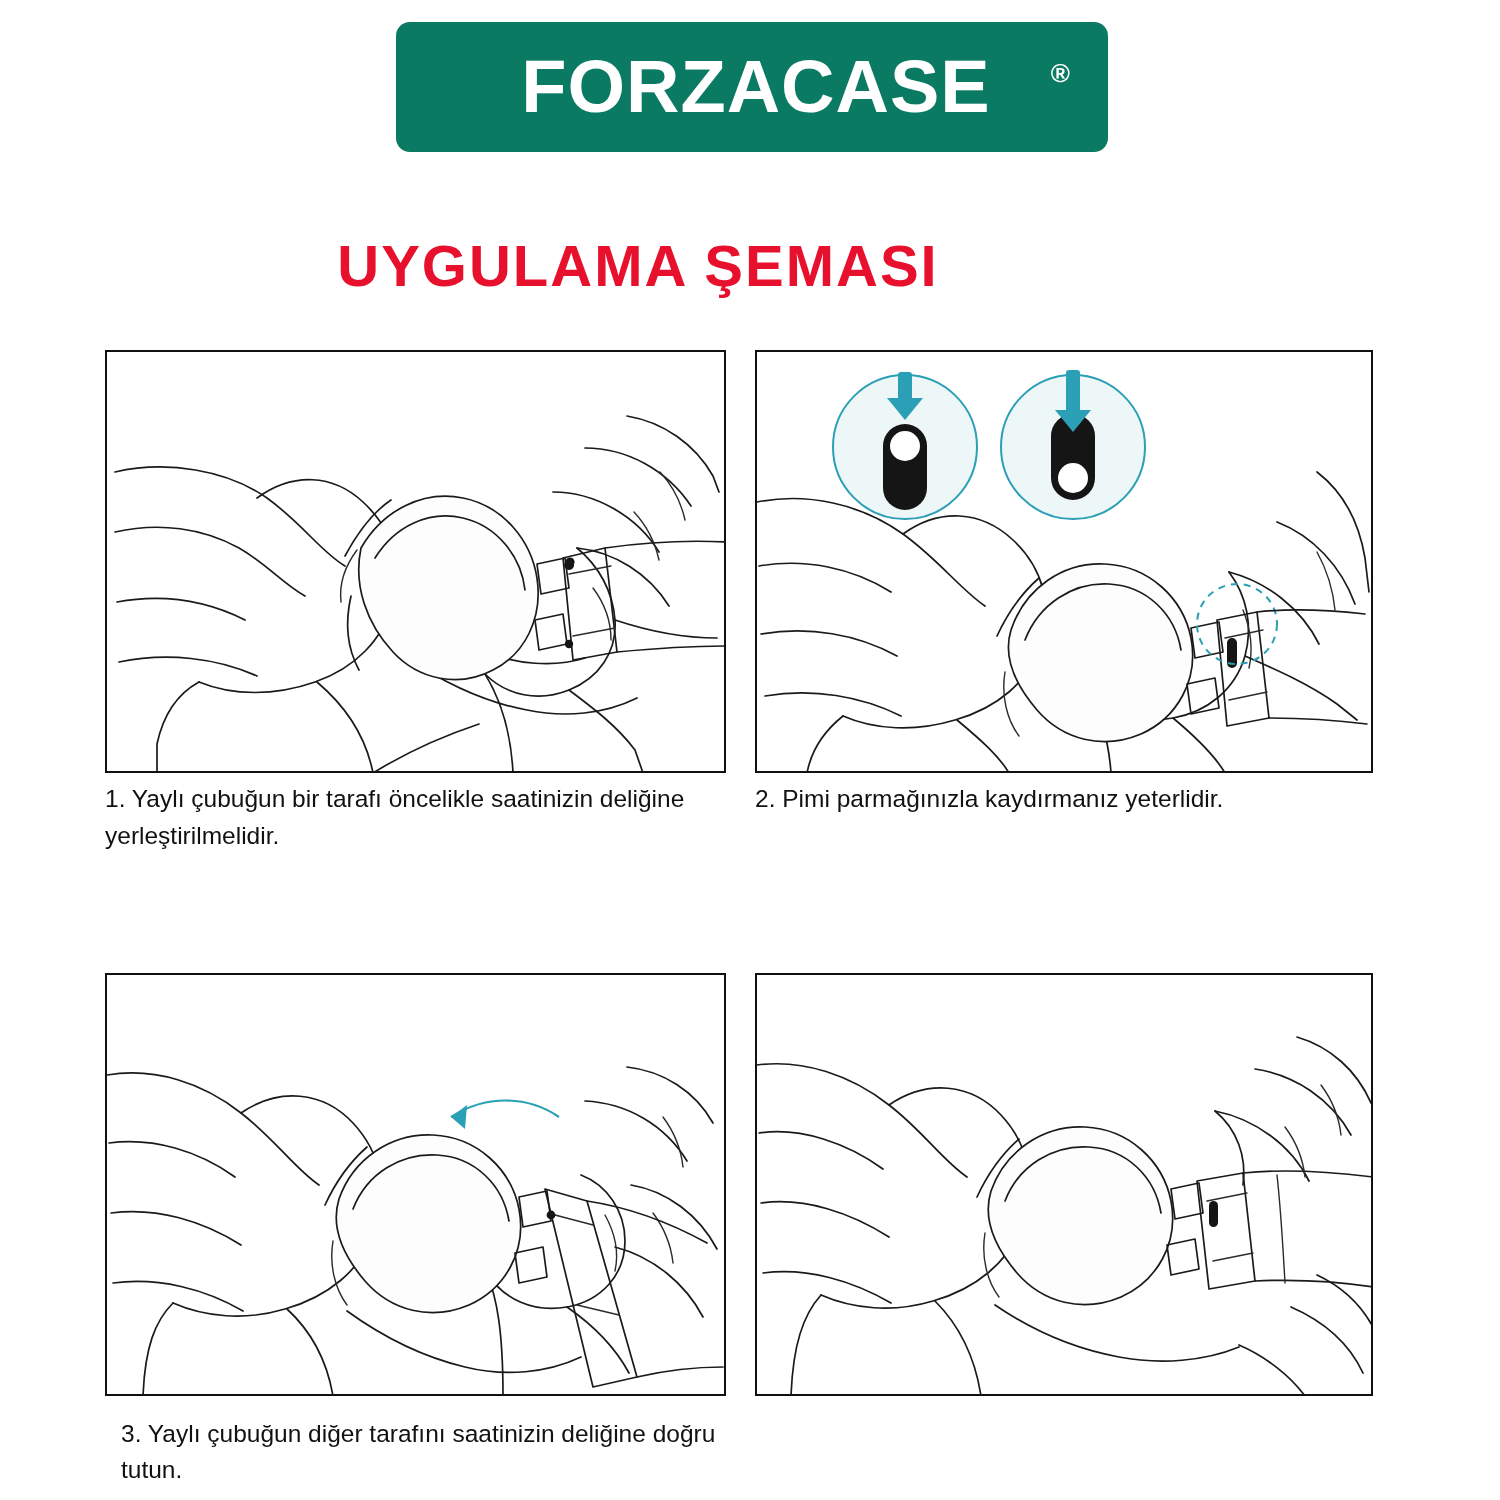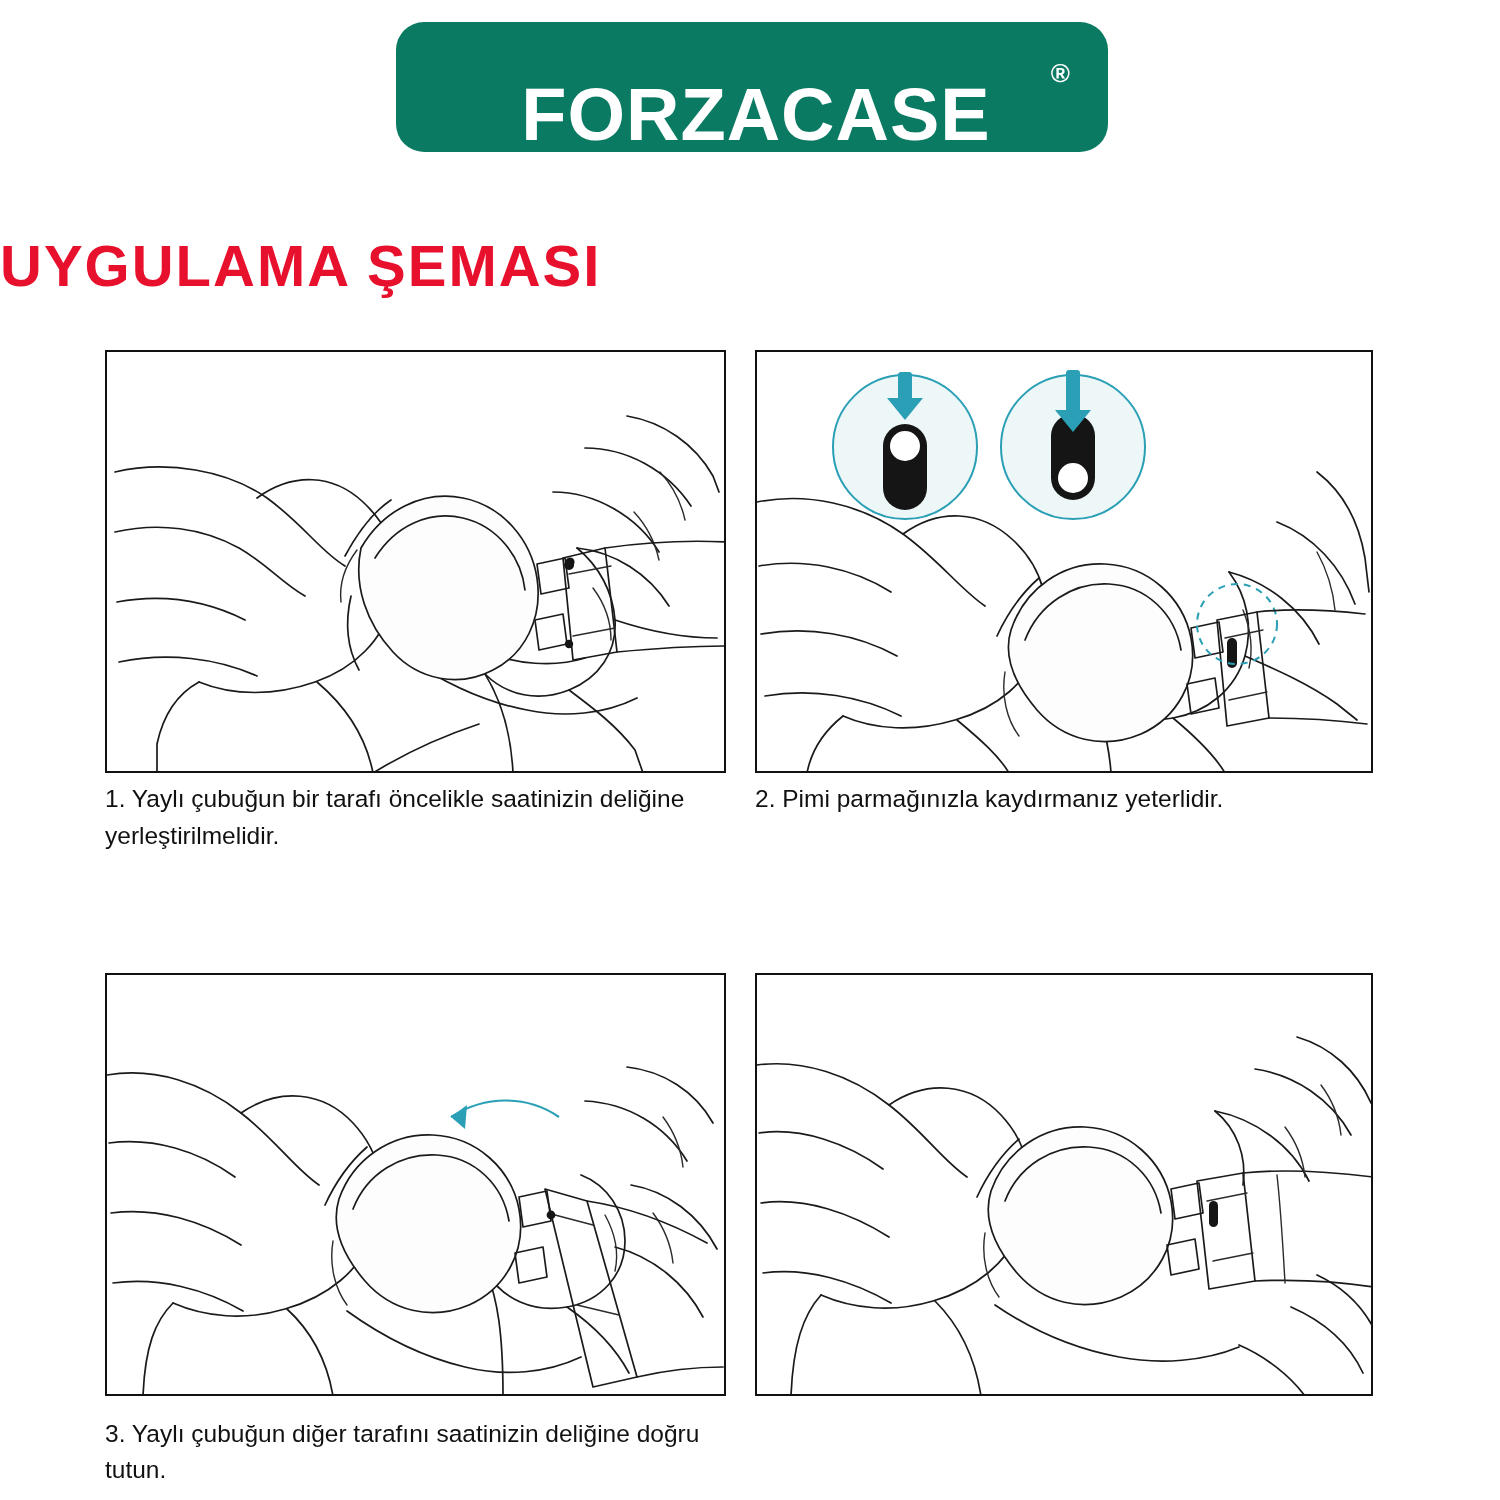--- a/index.html
+++ b/index.html
@@ -19,22 +19,22 @@
 
   
   .brand-wrap{
     position:absolute;
     left:396px;top:22px;
     width:712px;height:130px;
   }
   .brand-badge{
     width:100%;height:100%;
     background:#0b7a63;
-    border-radius:28px;
-    display:flex;align-items:flex-end;justify-content:center;
+    border-radius:14px;
+    display:flex;align-items:center;justify-content:center;
     position:relative;
   }
   .brand-text{
     color:#ffffff;
     font-size:74px;
     font-weight:bold;
     letter-spacing:1px;
     font-family:"Liberation Sans", sans-serif;
     line-height:1;
     padding-left:8px;
@@ -44,21 +44,21 @@
     right:38px;top:36px;
     color:#ffffff;
     font-size:26px;
     font-weight:bold;
   }
 
   
   .main-title{
     position:absolute;
     top:232px;left:0;width:1276px;
-    text-align:left;
+    text-align:center;
     color:#e8112d;
     font-size:58px;
     font-weight:bold;
     letter-spacing:2px;
   }
 
   
   .grid{
     position:absolute;
     left:105px;top:350px;
@@ -81,21 +81,21 @@
   .cell.right .frame{width:618px;}
   .caption{
     margin-top:8px;
     font-size:24.5px;
     color:#111;
     line-height:1.5;
     max-width:640px;
     font-family:"Liberation Sans", sans-serif;
   }
   .cell.row2{padding-top:118px;}
-  .cell.row2 .caption{margin-top:20px;}
+  .cell.row2 .caption{margin-top:20px;margin-left:16px;}
 
   svg{display:block;}
   .ln{fill:none;stroke:#1a1a1a;stroke-width:1.7;stroke-linecap:round;stroke-linejoin:round;}
   .ln-t{fill:none;stroke:#2b2b2b;stroke-width:1.4;stroke-linecap:round;}
   .teal{fill:none;stroke:#2a9fb5;stroke-width:2.2;}
   .teal-f{fill:#2a9fb5;}
   .dash{fill:none;stroke:#2a9fb5;stroke-width:2;stroke-dasharray:7 6;}
   .blk{fill:#151515;}
   .lightfill{fill:#fdfdfd;}
 </style>

